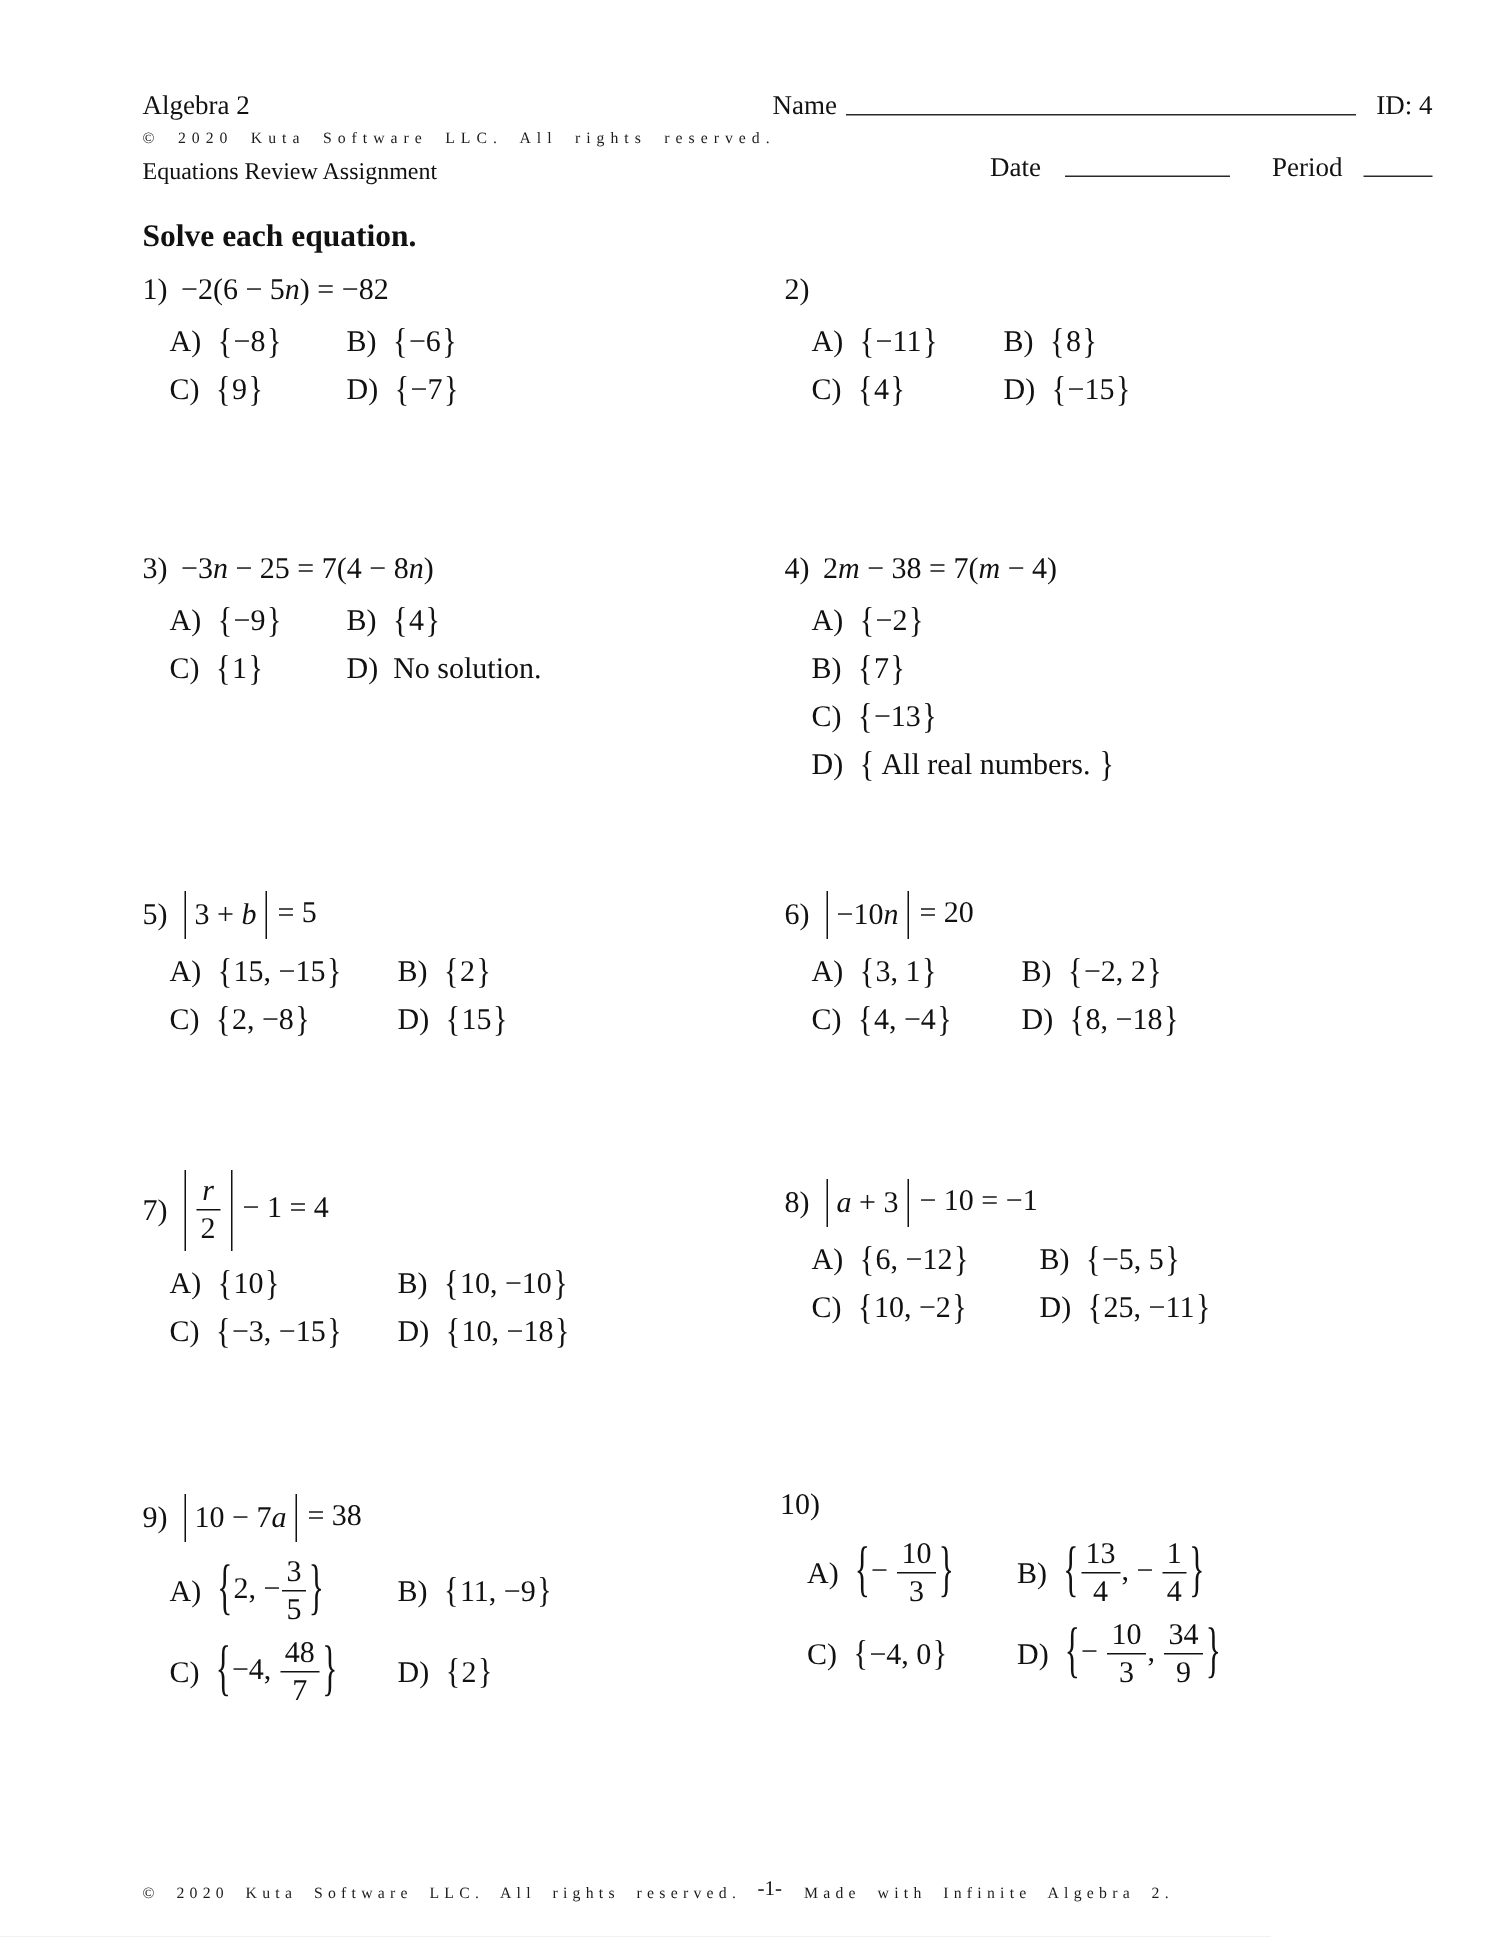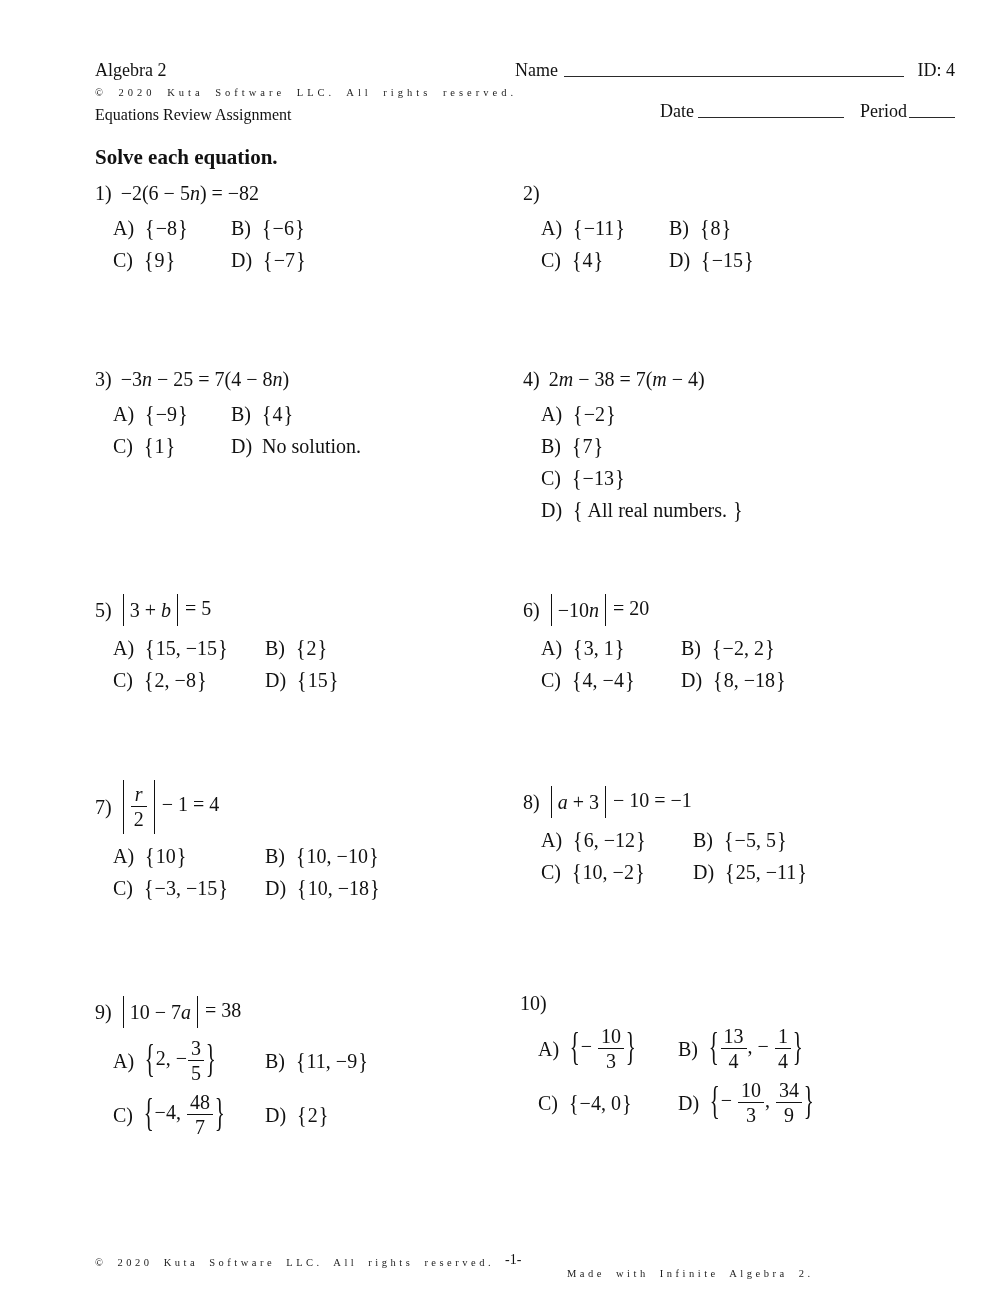--- a/index.html
+++ b/index.html
@@ -10,21 +10,21 @@
     overflow:hidden;
   }
   
   .row1{position:absolute;top:60px;left:95px;width:860px;display:flex;justify-content:space-between;align-items:flex-end;font-size:18px;gap:16px;}
   .name-block{display:flex;width:440px;align-items:center;}
   .fill-line{border-bottom:1.4px solid #2a2a2a;align-self:flex-end;}
   .name-line{flex:1;margin:0 14px 4px 6px;}
   .copyright{position:absolute;top:87px;left:95px;font-size:10.5px;letter-spacing:4px;word-spacing:5px;white-space:nowrap;color:#1c1c1c;}
   .row2{position:absolute;top:101px;left:95px;width:860px;display:flex;justify-content:space-between;align-items:flex-end;}
   .doc-title{font-size:16px;font-weight:normal;margin:0;line-height:1.1;}
-  .date-block{display:flex;width:295px;align-items:flex-end;font-size:18px;padding-bottom:2px;}
+  .date-block{display:flex;width:295px;align-items:flex-end;font-size:18px;padding-bottom:2px;gap:12px;}
   .date-line{flex:1;margin:0 16px 4px 4px;}
   .period-line{width:46px;margin:0 0 4px 2px;}
   .instructions{position:absolute;top:145px;left:95px;font-size:21px;font-weight:bold;}
   
   .problem{position:absolute;font-size:20px;line-height:1.3;}
   .phead{display:flex;align-items:center;gap:9px;}
   .pnum{white-space:nowrap;}
   .eq{white-space:nowrap;}
   .var{font-style:italic;}
   .abs{display:inline-block;vertical-align:middle;border-left:1.4px solid #111;border-right:1.4px solid #111;padding:3px 6px;margin:0 2px;}
@@ -41,21 +41,21 @@
   #p2 .opt-cell.first{min-width:128px;}
   #p6 .opt-cell.first,#p10 .opt-cell.first{min-width:140px;}
   #p1{left:95px;top:180px;}  #p2{left:523px;top:180px;}
   #p3{left:95px;top:366px;}  #p4{left:523px;top:366px;}
   #p5{left:95px;top:594px;}  #p6{left:523px;top:594px;}
   #p7{left:95px;top:780px;}  #p8{left:523px;top:786px;}
   #p9{left:95px;top:996px;}  #p10{left:520px;top:990px;}
   
   .footer-left{position:absolute;top:1257px;left:95px;font-size:10.5px;letter-spacing:3.5px;word-spacing:5px;white-space:nowrap;color:#1c1c1c;}
   .pageno{position:absolute;top:1252px;left:505px;font-size:14px;color:#111;}
-  .footer-right{position:absolute;top:1257px;left:567px;font-size:10.5px;letter-spacing:3.5px;word-spacing:5px;white-space:nowrap;color:#1c1c1c;margin-top:11px;}
+  .footer-right{position:absolute;top:1257px;left:536px;font-size:10.5px;letter-spacing:3.5px;word-spacing:5px;white-space:nowrap;color:#1c1c1c;}
 </style>
 </head>
 <body>
 
 <div class="page">
 
   <div class="row1">
     <span>Algebra 2</span>
     <span class="name-block">
       <span>Name</span>

